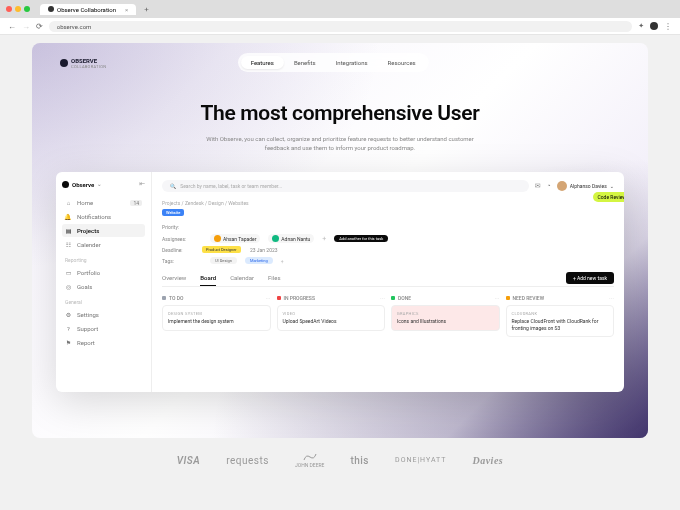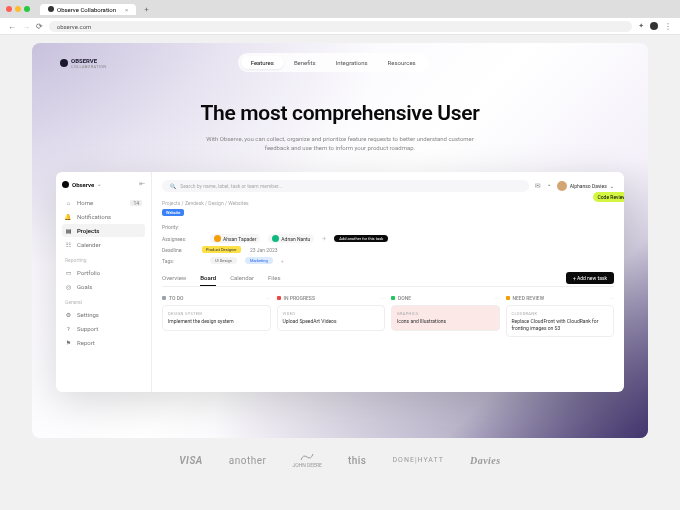--- a/index.html
+++ b/index.html
@@ -298,21 +298,21 @@
                 <div class="card-title">Replace CloudFront with CloudRank for fronting images on S3</div>
               </div>
           </div>
         </div>
       </div>
     </div>
   </div>
 
   <div class="logos">
     <span class="brand">VISA</span>
-    <span class="brand thin">another</span>
+    <span class="brand thin">requests</span>
     <div class="brand-stack">
       <svg width="16" height="10" viewBox="0 0 16 10">
           <path d="M2 8 Q4 2 8 5 Q12 8 14 2" stroke="#9a9a9a" fill="none" stroke-width="1"></path>
         </svg>
       <span>JOHN DEERE</span>
     </div>
     <span class="brand thin" style="font-weight:500">this</span>
     <span class="brand thin" style="font-size:7px;letter-spacing:1px">DONE|HYATT</span>
     <span class="brand script">Davies</span>
   </div>

